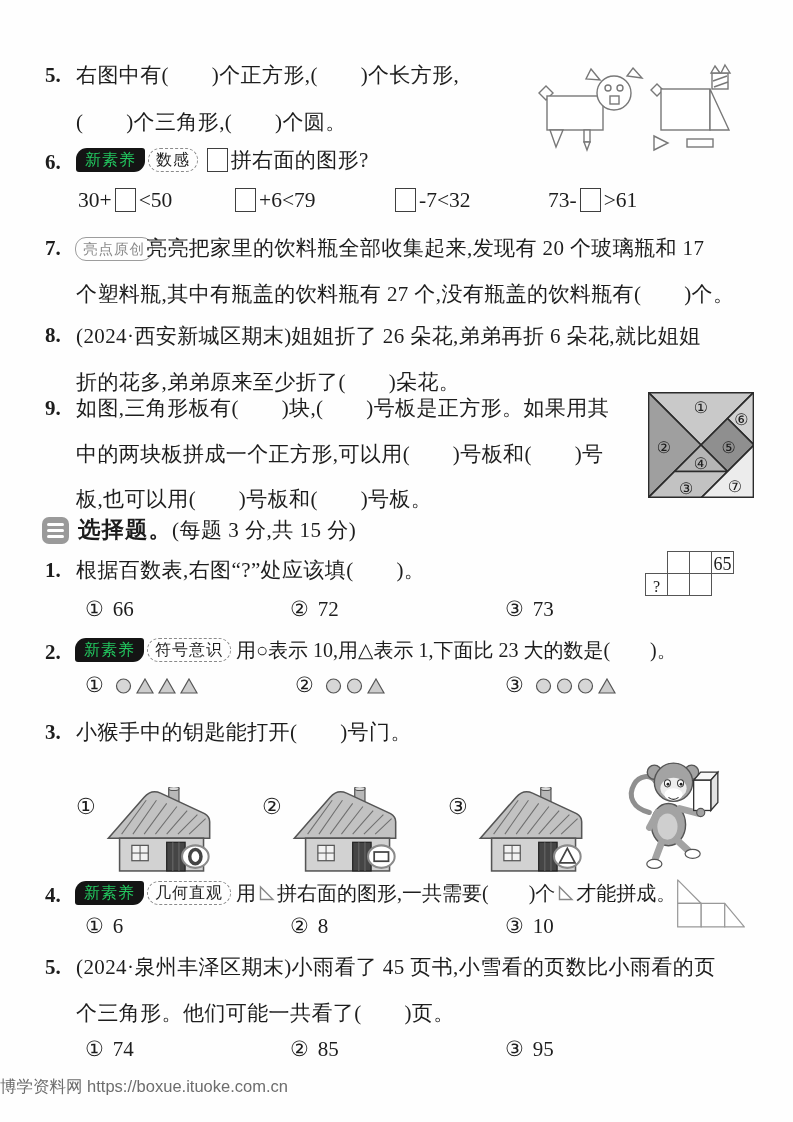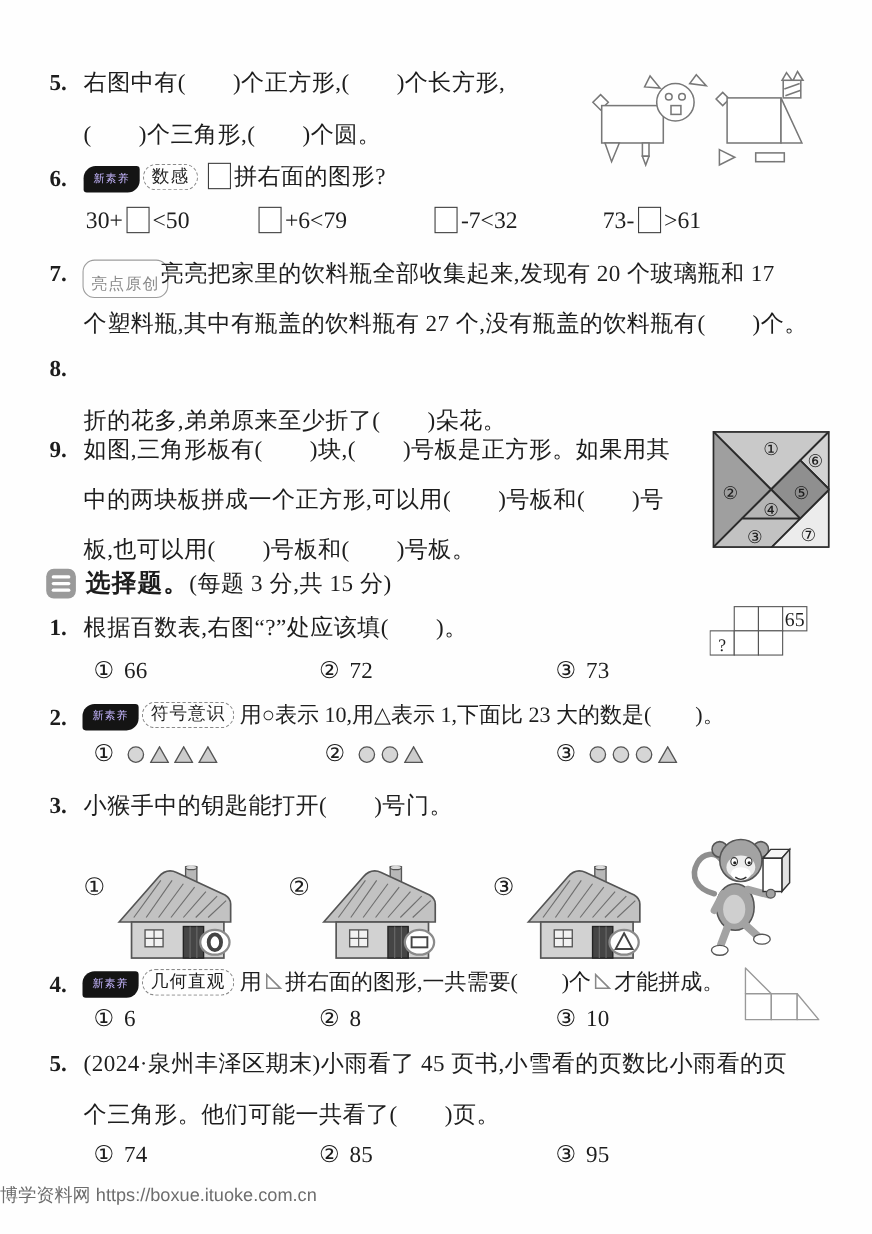--- a/index.html
+++ b/index.html
@@ -11,33 +11,33 @@
   }
   .qnum { position:absolute; font-weight:700; font-size:21px; white-space:nowrap; }
   .line { position:absolute; white-space:nowrap; font-size:21px; line-height:27px; letter-spacing:.4px; }
   .tight { letter-spacing:0; font-size:20px; }
   .eq { position:absolute; white-space:nowrap; font-size:21.5px; }
   .box {
     display:inline-block; width:21px; height:24px; border:1.4px solid #3f3f3f;
     vertical-align:-5px; margin:0 3px; background:#fff;
   }
   .badge-new {
-    display:inline-block; background:#141414; color:#c4b5fd;
+    display:inline-block; background:#141414; color:#22c55e;
     font-family:"Liberation Sans","DejaVu Sans",sans-serif;
-    font-size:10px; line-height:21px; padding:1px 9px 2px;
+    font-size:16px; line-height:21px; padding:1px 9px 2px;
     border-radius:11px 3px 11px 3px; vertical-align:2px; letter-spacing:1px;
   }
   .badge-dash {
     display:inline-block; border:1.6px dashed #8a8a8a; color:#1d1d1d;
     font-size:16px; line-height:19px; padding:1px 7px 2px; border-radius:12px;
     margin-left:3px; vertical-align:2px; letter-spacing:1px;
   }
   .badge-orig {
     display:inline-block; border:1.5px solid #9d9d9d; color:#8a8a8a;
-    font-size:14.5px; line-height:18px; padding:13px 7px 2px; border-radius:11px;
+    font-size:14.5px; line-height:18px; padding:2px 7px 2px; border-radius:11px;
     vertical-align:2px; letter-spacing:1px;
   }
   .opt { position:absolute; white-space:nowrap; font-size:21px; }
   .opt .mk { font-size:21px; margin-right:9px; }
   .shp { display:inline-block; margin:0 2px; vertical-align:-2px; }
   .fig { position:absolute; }
   .sec-icon { position:absolute; left:42px; top:517px; width:27px; height:27px;
     background:#9a9a9a; border-radius:7px; }
   .sec-icon i { position:absolute; left:5px; right:5px; height:3px; background:#fff; border-radius:2px; }
   .sec-icon i:nth-child(1){ top:6px; } .sec-icon i:nth-child(2){ top:12px; } .sec-icon i:nth-child(3){ top:18px; }
@@ -97,20 +97,21 @@
   <span class="eq" style="left:232px;top:188px"><span></span><span class="box"></span><span>+6&lt;79</span></span>
   <span class="eq" style="left:392px;top:188px"><span></span><span class="box"></span><span>-7&lt;32</span></span>
   <span class="eq" style="left:548px;top:188px"><span>73-</span><span class="box"></span><span>&gt;61</span></span>
 
   <span class="qnum" style="left:45px;top:236px">7.</span>
   <span class="line" style="left:75px;top:236px"><span class="badge-orig">亮点原创</span></span>
   <span class="line" style="left:146px;top:235px">亮亮把家里的饮料瓶全部收集起来,发现有 20 个玻璃瓶和 17</span>
   <span class="line" style="left:76px;top:281px">个塑料瓶,其中有瓶盖的饮料瓶有 27 个,没有瓶盖的饮料瓶有(　　)个。</span>
 
   <span class="qnum" style="left:45px;top:323px">8.</span>
+  <span class="line" style="left:76px;top:323px">(2024·西安新城区期末)姐姐折了 26 朵花,弟弟再折 6 朵花,就比姐姐</span>
   <span class="line" style="left:76px;top:369px">折的花多,弟弟原来至少折了(　　)朵花。</span>
 
   <span class="qnum" style="left:45px;top:396px">9.</span>
   <span class="line" style="left:76px;top:395px">如图,三角形板有(　　)块,(　　)号板是正方形。如果用其</span>
   <span class="line" style="left:76px;top:441px">中的两块板拼成一个正方形,可以用(　　)号板和(　　)号</span>
   <span class="line" style="left:76px;top:486px">板,也可以用(　　)号板和(　　)号板。</span>
 
   <svg class="fig" style="left:648px;top:392px" width="106" height="106" viewBox="0 0 100 100">
     <g stroke="#2b2b2b" stroke-width="1.6" stroke-linejoin="round">
       <polygon points="0,0 100,0 50,50" fill="#c9c9c9"></polygon>

